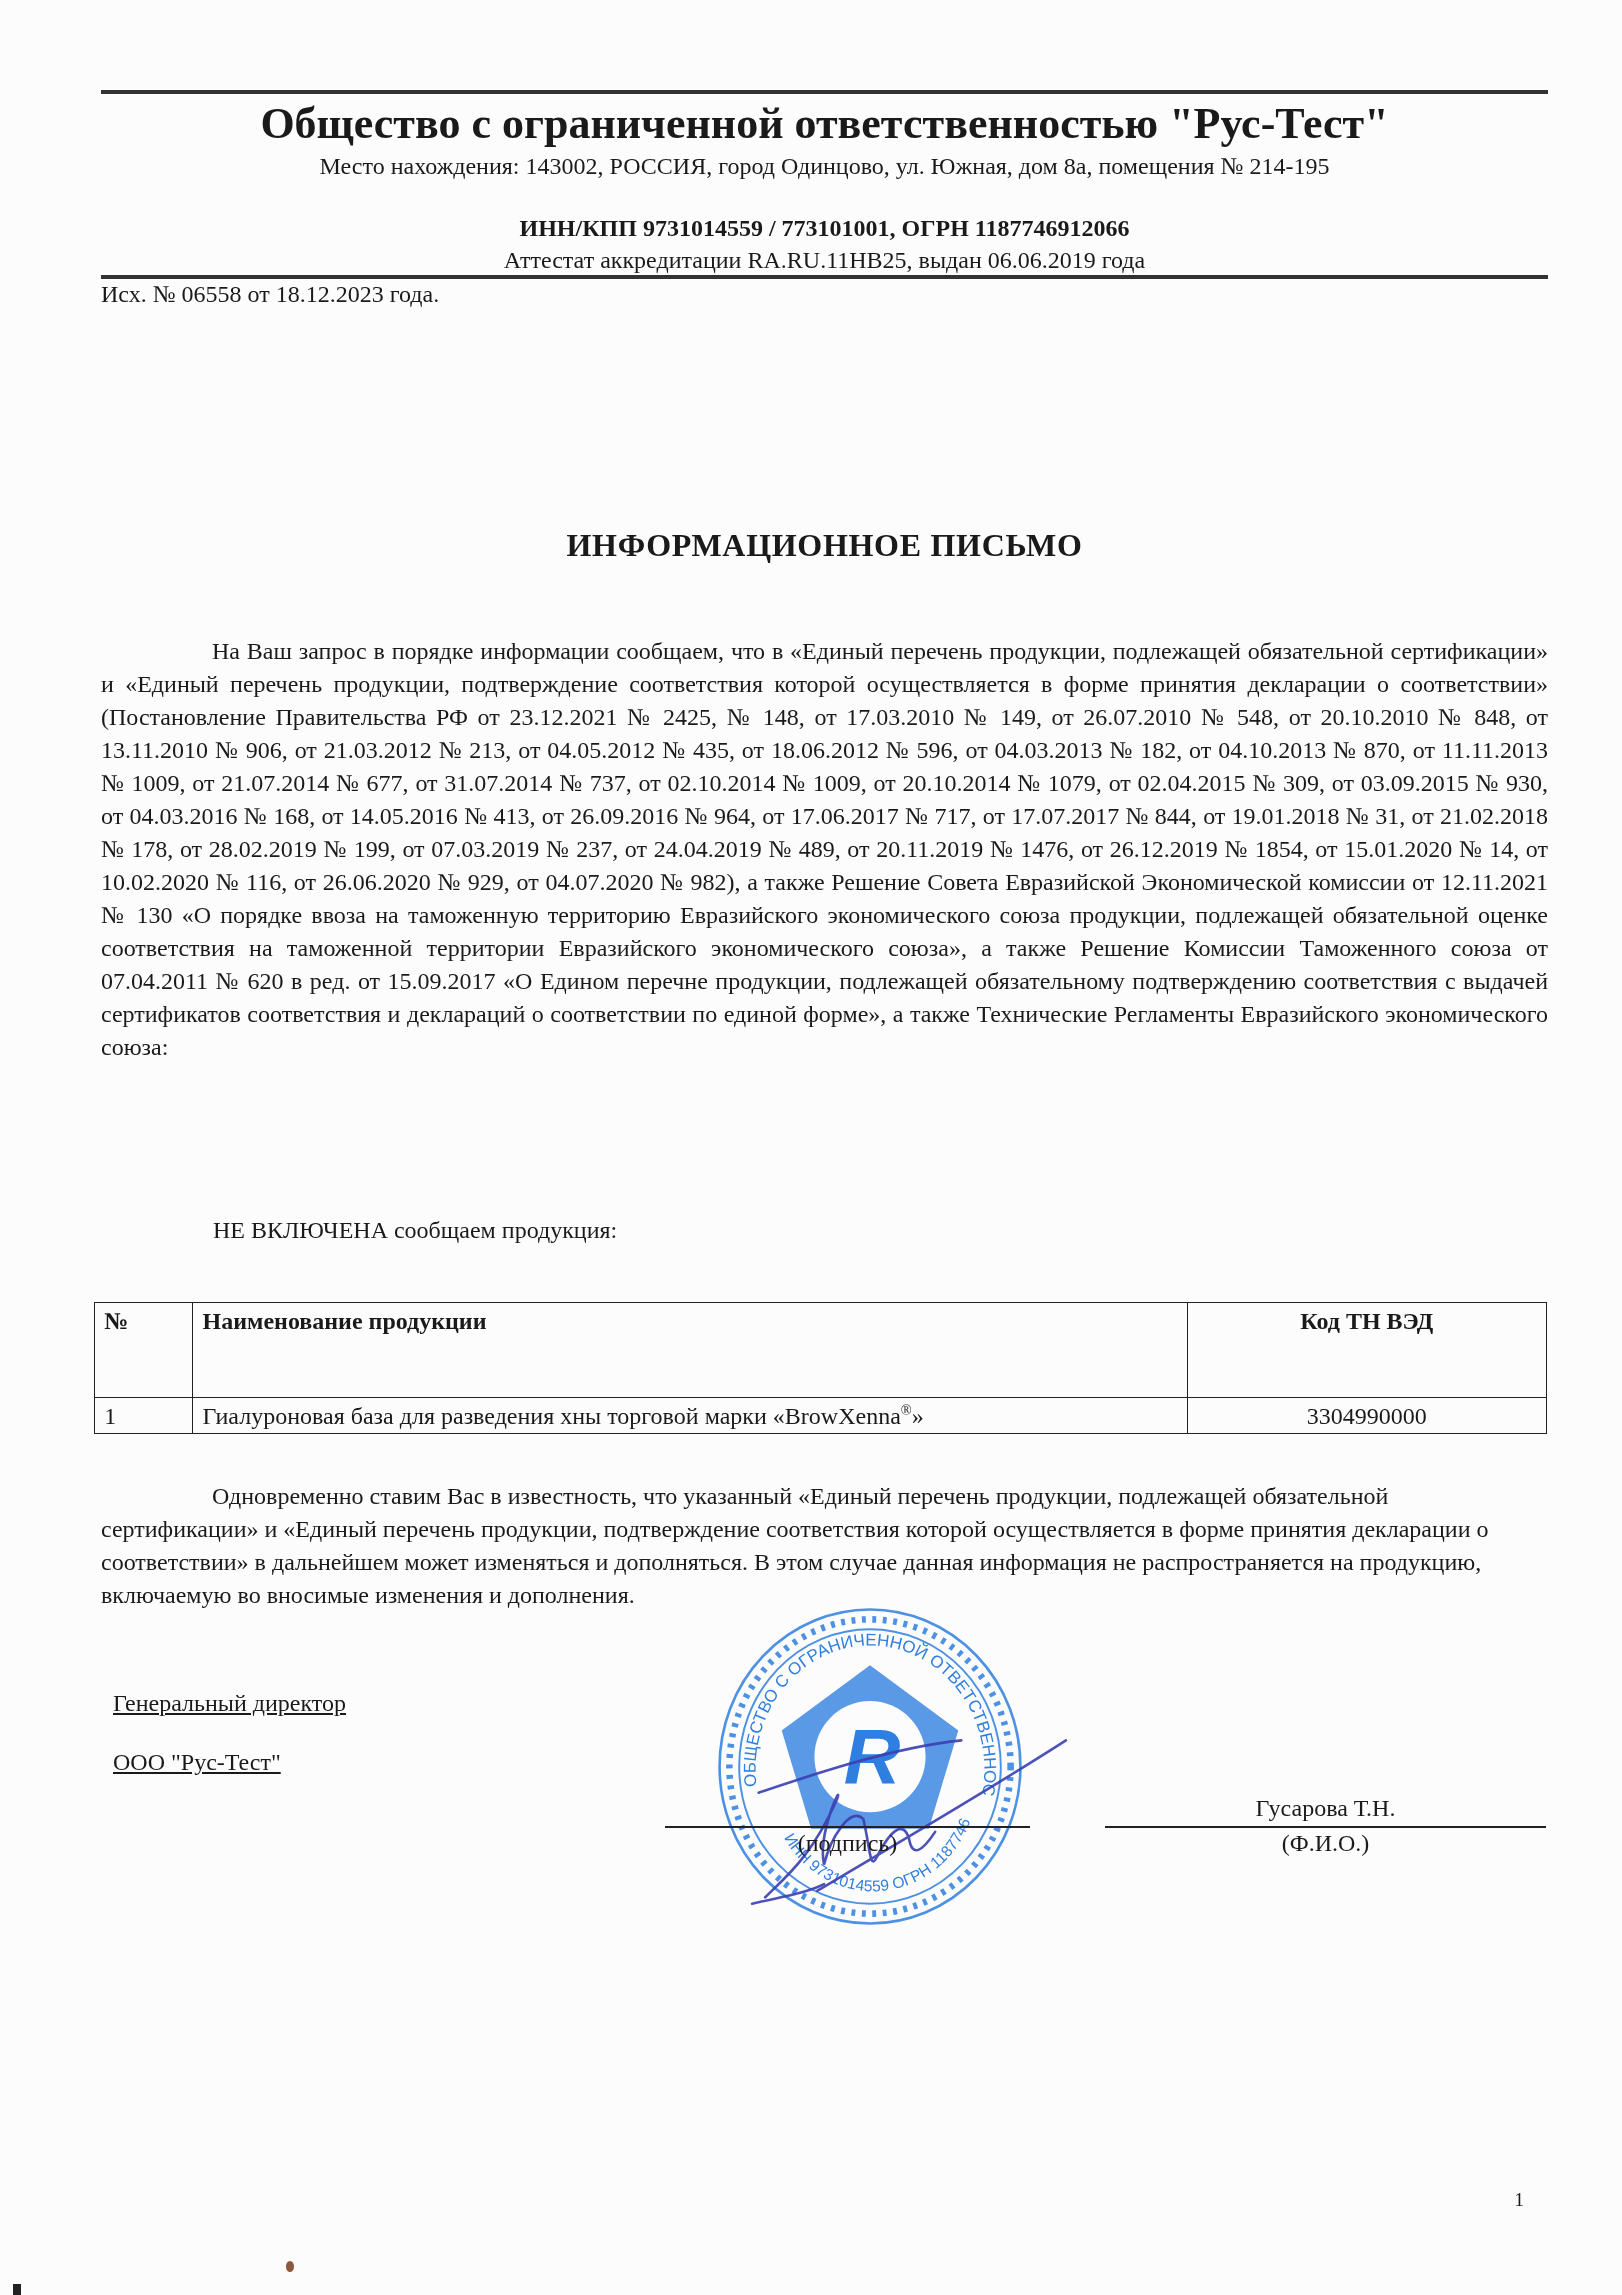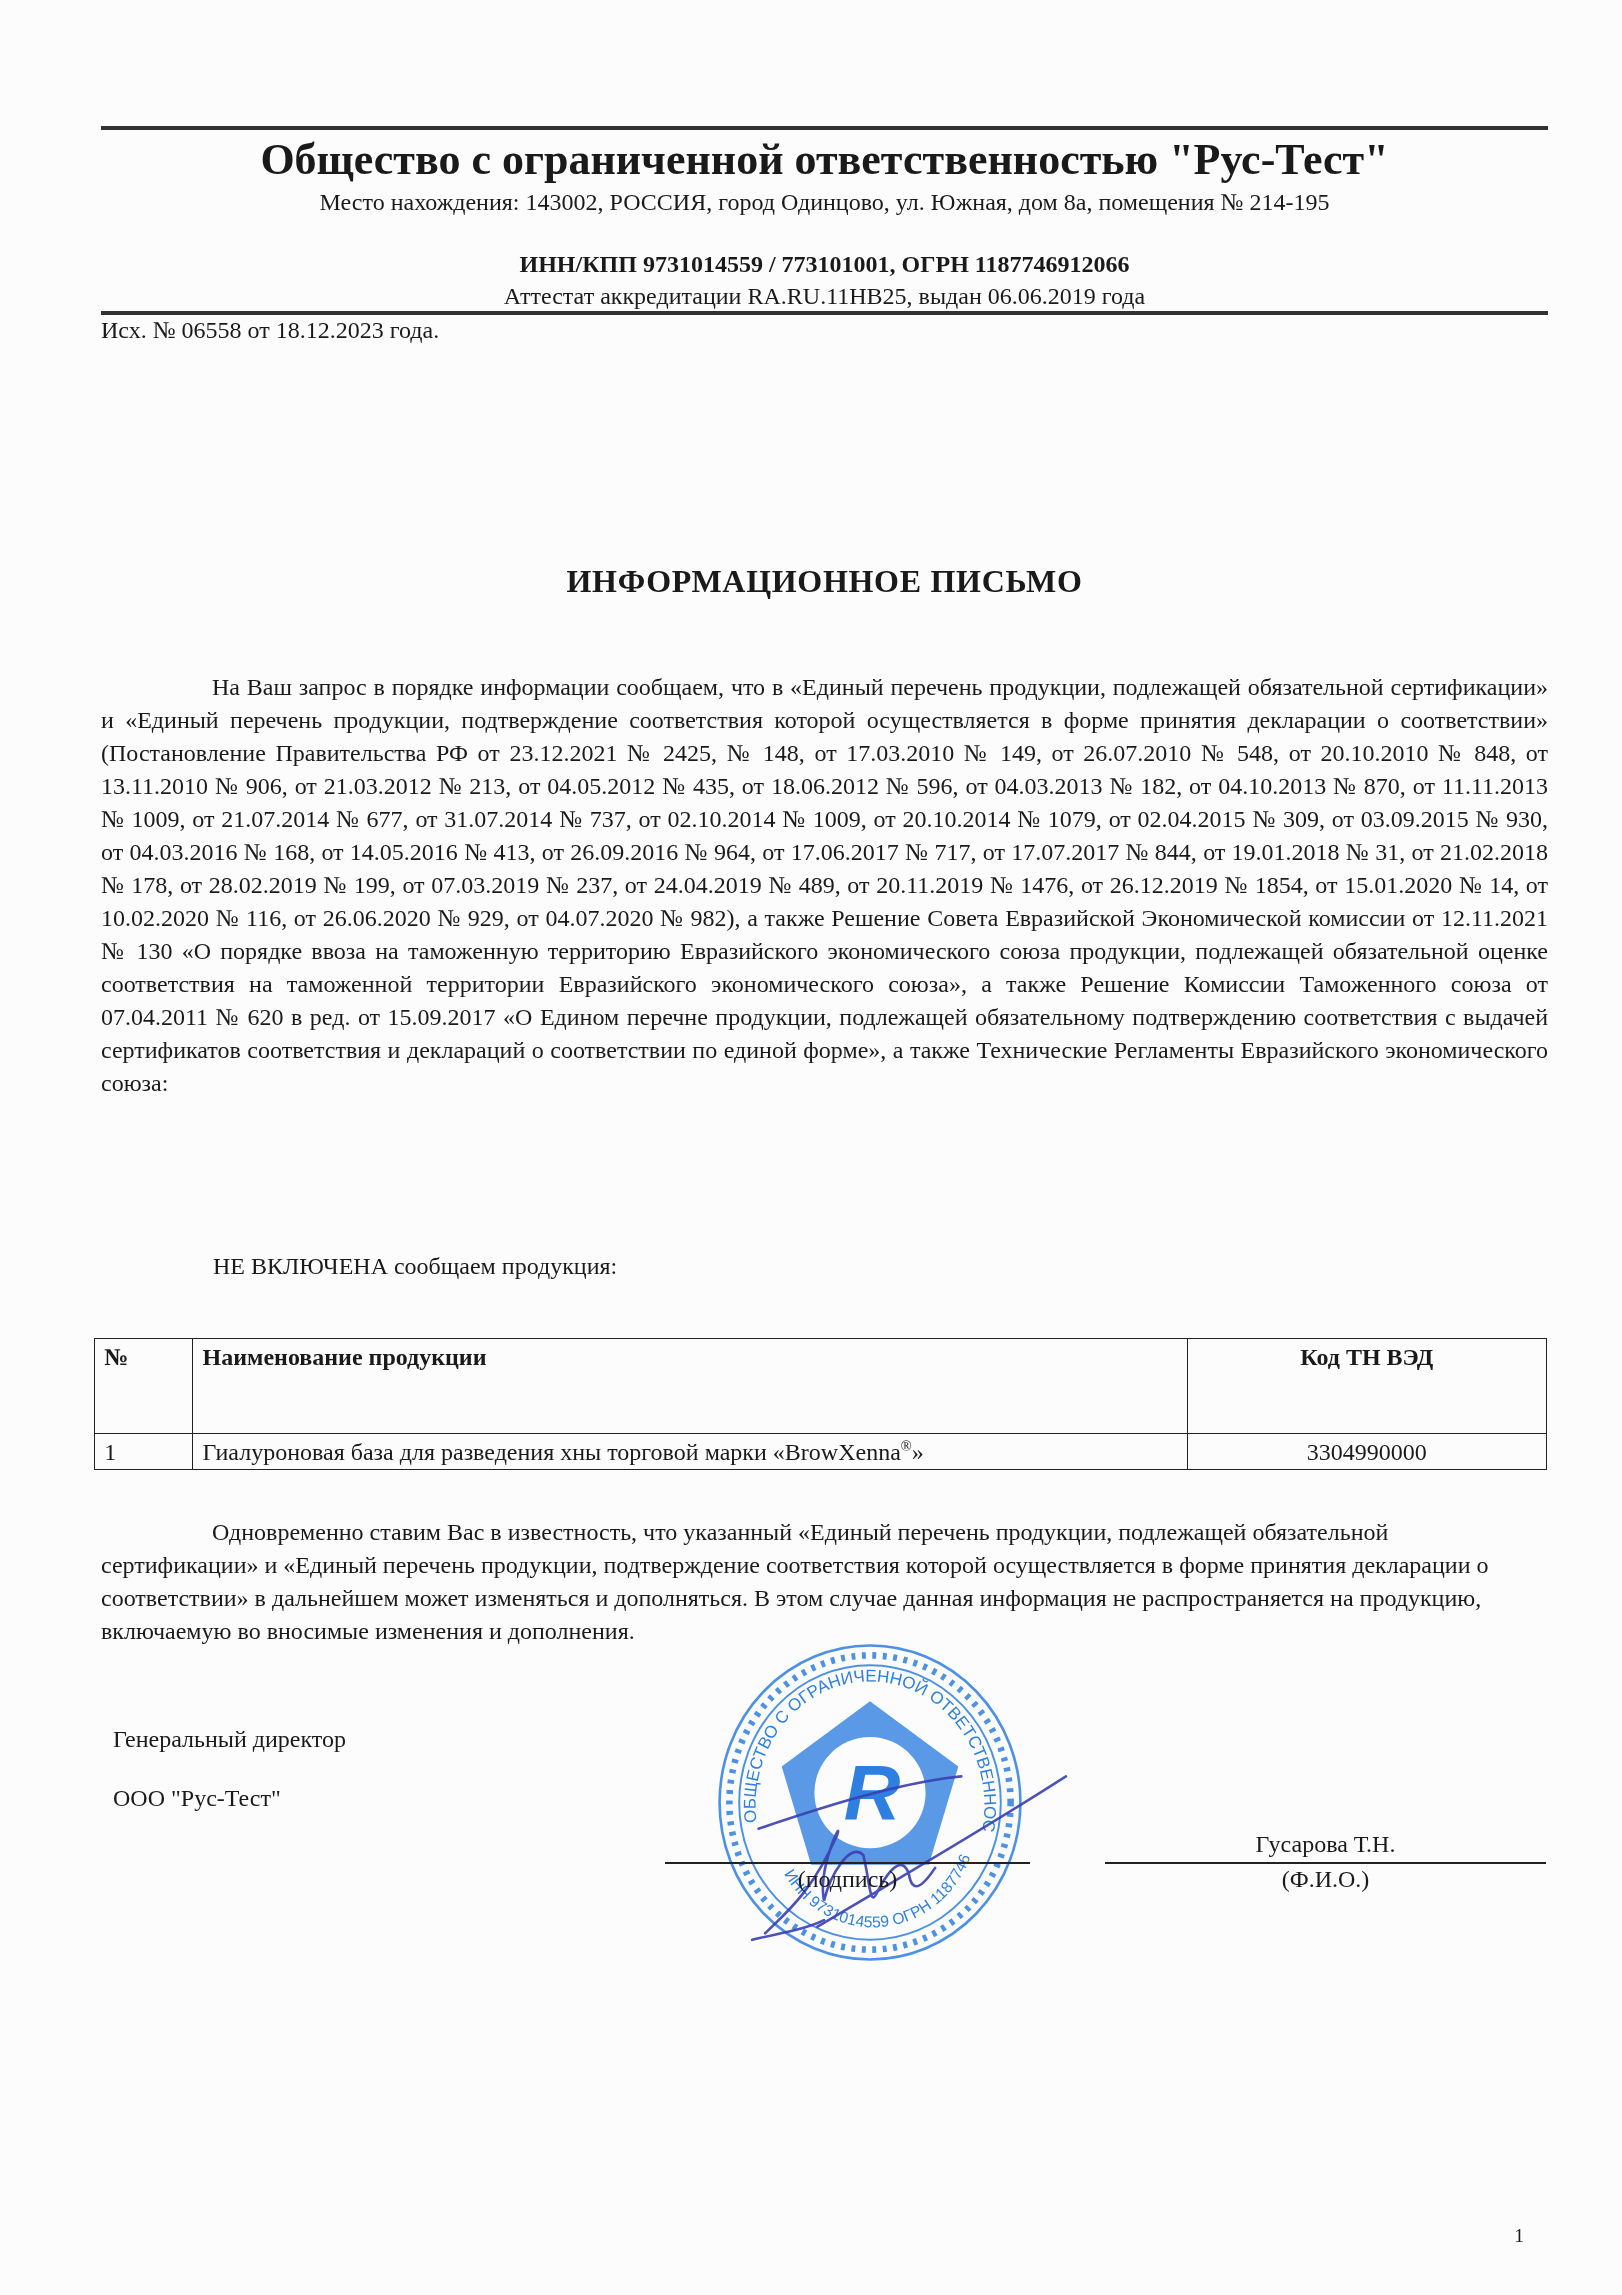--- a/index.html
+++ b/index.html
@@ -2,21 +2,21 @@
 <html style="font-size:10.5px"><head>
 <meta charset="utf-8">
 <style>
   html, body { margin: 0; padding: 0; }
   body {
     width: 1623px; height: 2295px; position: relative; overflow: hidden;
     background: #fcfcfd;
     font-family: "Liberation Serif", "DejaVu Serif", serif;
     color: #1a1a1a;
   }
-  .page { position: absolute; inset: 0; margin-top: 36px; }
+  .page { position: absolute; inset: 0; }
   .abs { position: absolute; }
   .rule { position: absolute; left: 101px; width: 1447px; height: 3.9px; background: #333; }
   .center { text-align: center; left: 101px; width: 1447px; }
   .hdr-title { top: 98px; font-size: 44px; font-weight: bold; line-height: 52px; }
   .hdr-line { font-size: 24px; line-height: 29px; }
   .outgoing { left: 101px; top: 279px; font-size: 24px; line-height: 31px; }
   .addressee { right: 73px; top: 346px; text-align: right; font-size: 24px; line-height: 33px; }
   .doc-title { top: 527px; font-size: 32px; font-weight: bold; line-height: 37px; letter-spacing: 0.7px; }
   .body-text { left: 101px; width: 1447px; font-size: 24px; line-height: 33px; text-align: justify; }
   .indent { text-indent: 111px; }
@@ -27,21 +27,21 @@
     border-collapse: collapse; font-size: 24px;
   }
   table.products td, table.products th {
     border: 1.3px solid #222; padding: 2.6px 9.2px; vertical-align: top; line-height: 30px;
   }
   table.products th { font-weight: bold; height: 89px; text-align: left; }
   table.products th.code, table.products td.code { text-align: center; width: 340px; }
   table.products th.num, table.products td.num { width: 79px; }
   sup.reg { font-size: 14.4px; vertical-align: super; line-height: 0; }
   .p2 { top: 1480px; text-align: left; }
-  .sign-role { left: 113px; font-size: 24px; line-height: 33px; }
+  .sign-role { left: 113px; font-size: 24px; line-height: 33px; text-decoration: underline; }
   .sig-line { position: absolute; height: 2px; background: #222; }
   .sig-caption { font-size: 24px; line-height: 29px; text-align: center; }
   .page-num { right: 99px; top: 2189px; font-size: 19.6px; }
   .stamp { position: absolute; left: 713px; top: 1603px; width: 314px; height: 327px; }
   .signature { position: absolute; left: 739px; top: 1701px; width: 340px; height: 216px; }
   .scan-edge { position: absolute; left: 13px; top: 2284px; width: 7.9px; height: 11.8px; background: #222; }
   .speck { position: absolute; width: 7.9px; height: 10.5px; border-radius: 50%; background: #8b5a3c; }
 </style>
 </head>
 <body>

